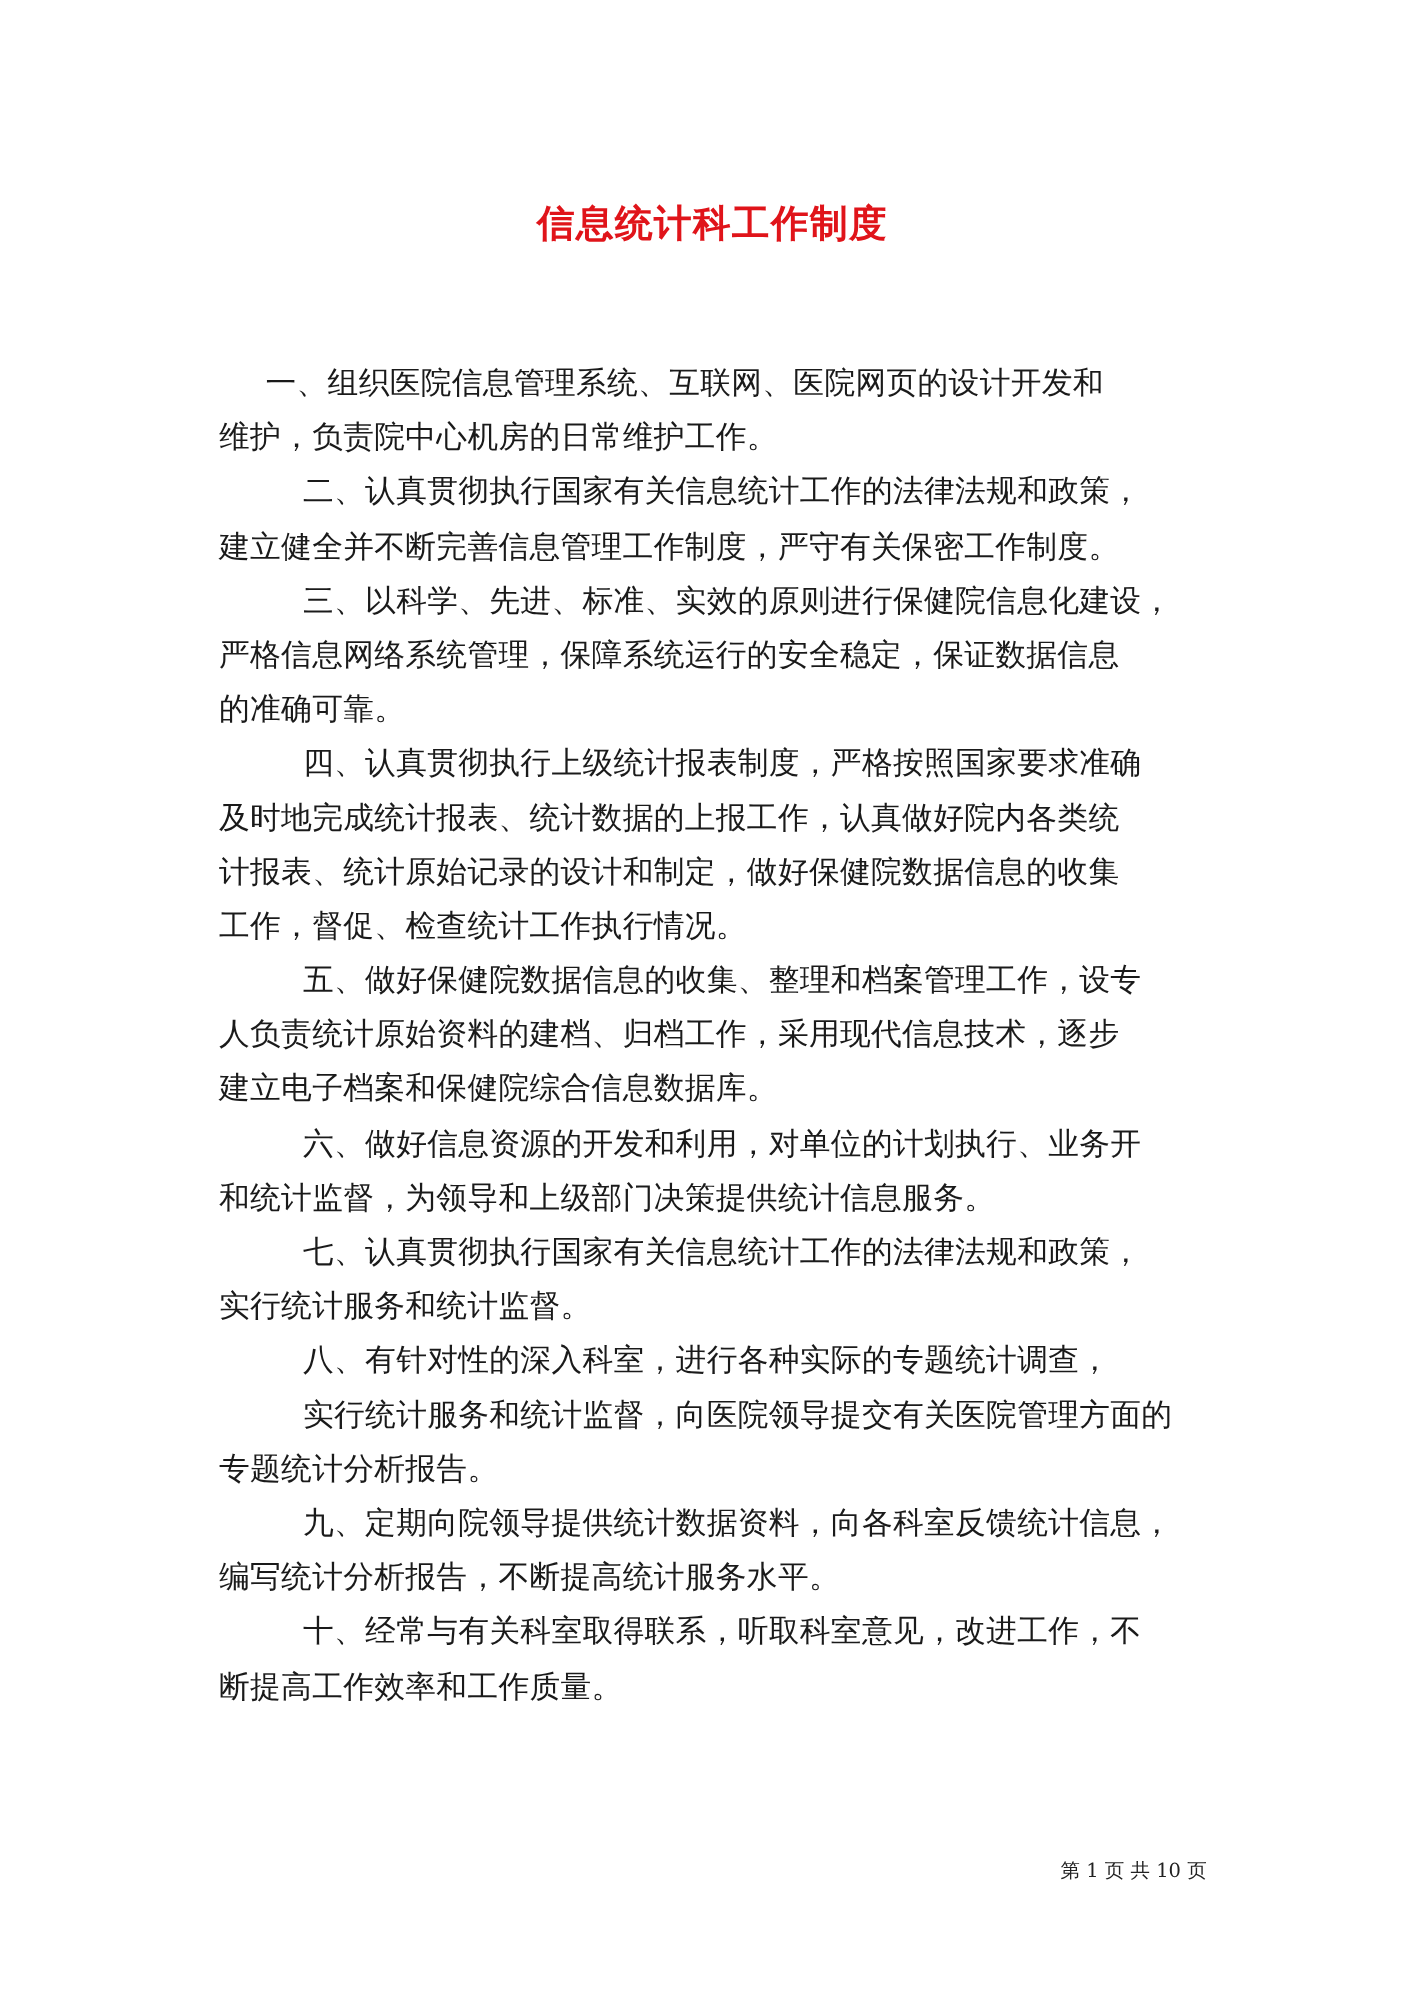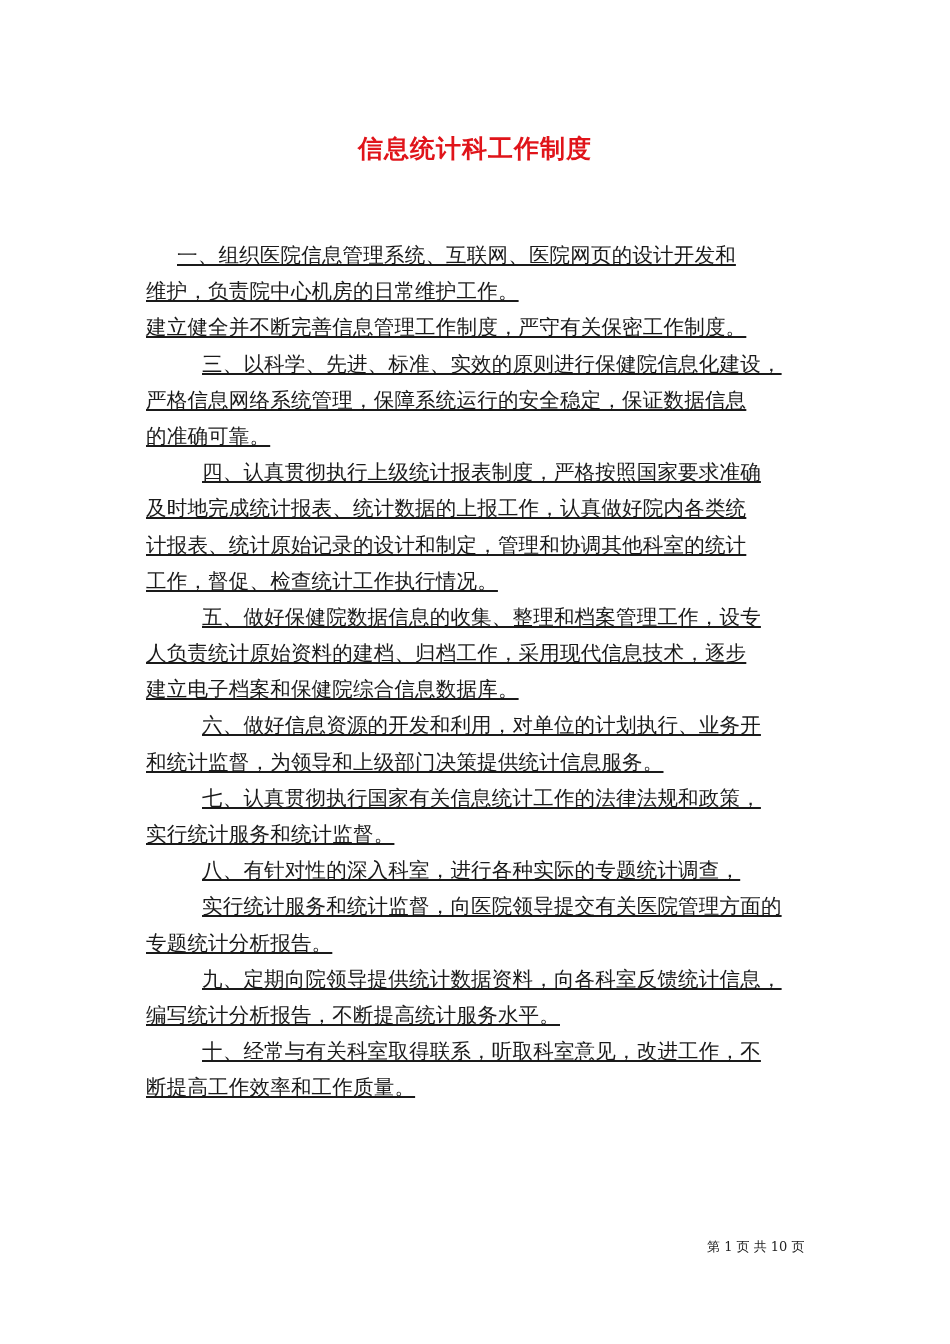--- a/index.html
+++ b/index.html
@@ -1,42 +1,43 @@
 <!DOCTYPE html>
 <html><head>
   <meta charset="utf-8">
   <style>
     html, body { margin: 0; padding: 0; background: #ffffff; }
     body { width: 950px; height: 1344px; position: relative; overflow: hidden;
       font-family: "DejaVu Serif", "Liberation Serif", serif; color: #1a1a1a; }
     .page { position: absolute; left: 0; top: 0; width: 950px; height: 1344px; background: #fff; }
     .title { position: absolute; left: 0; width: 950px; top: 132px; text-align: center;
       font-size: 25px; font-weight: bold; color: #e0141a; letter-spacing: 1px; }
-    .body { position: absolute; left: 146px; top: 237px; width: 664px; text-decoration: underline; }
+    .body { position: absolute; left: 146px; top: 237px; width: 664px; }
     .line { height: 36.2px; line-height: 36.2px; font-size: 20.5px; white-space: nowrap; letter-spacing: 0.2px; }
     .indent { padding-left: 31px; }
     .indent2 { padding-left: 56px; }
     .footer { position: absolute; top: 1238px; left: 707px; font-size: 13px; color: #222;
       font-family: "DejaVu Serif", serif; }
   </style>
 </head>
 <body>
 
 <div class="page">
   <div class="title">信息统计科工作制度</div>
   <div class="body">
     <div class="line indent">一、组织医院信息管理系统、互联网、医院网页的设计开发和</div>
     <div class="line">维护，负责院中心机房的日常维护工作。</div>
+    <div class="line indent2">二、认真贯彻执行国家有关信息统计工作的法律法规和政策，</div>
     <div class="line">建立健全并不断完善信息管理工作制度，严守有关保密工作制度。</div>
     <div class="line indent2">三、以科学、先进、标准、实效的原则进行保健院信息化建设，</div>
     <div class="line">严格信息网络系统管理，保障系统运行的安全稳定，保证数据信息</div>
     <div class="line">的准确可靠。</div>
     <div class="line indent2">四、认真贯彻执行上级统计报表制度，严格按照国家要求准确</div>
     <div class="line">及时地完成统计报表、统计数据的上报工作，认真做好院内各类统</div>
-    <div class="line">计报表、统计原始记录的设计和制定，管理和协调其他科室的统计</div>
+    <div class="line">计报表、统计原始记录的设计和制定，做好保健院数据信息的收集</div>
     <div class="line">工作，督促、检查统计工作执行情况。</div>
     <div class="line indent2">五、做好保健院数据信息的收集、整理和档案管理工作，设专</div>
     <div class="line">人负责统计原始资料的建档、归档工作，采用现代信息技术，逐步</div>
     <div class="line">建立电子档案和保健院综合信息数据库。</div>
     <div class="line indent2">六、做好信息资源的开发和利用，对单位的计划执行、业务开</div>
     <div class="line">和统计监督，为领导和上级部门决策提供统计信息服务。</div>
     <div class="line indent2">七、认真贯彻执行国家有关信息统计工作的法律法规和政策，</div>
     <div class="line">实行统计服务和统计监督。</div>
     <div class="line indent2">八、有针对性的深入科室，进行各种实际的专题统计调查，</div>
     <div class="line indent2">实行统计服务和统计监督，向医院领导提交有关医院管理方面的</div>

